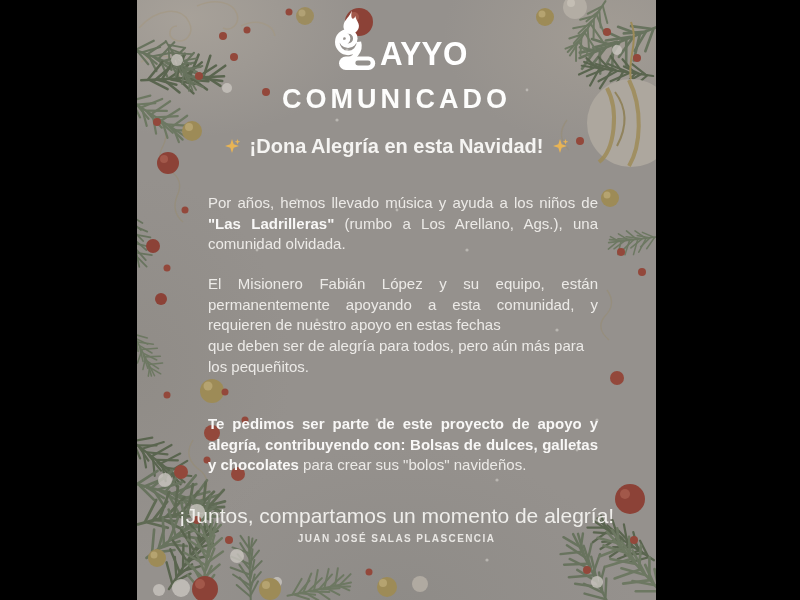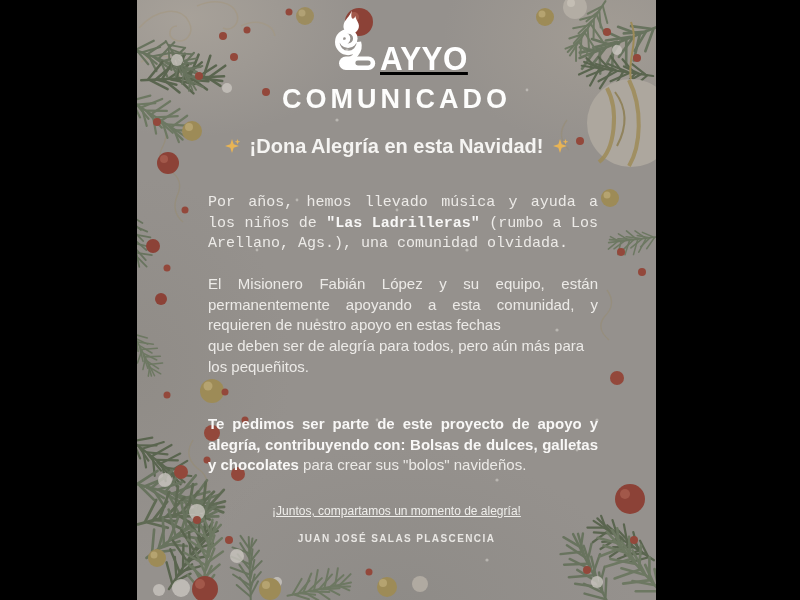--- a/index.html
+++ b/index.html
@@ -8,33 +8,33 @@
   .photo{position:absolute;left:137px;top:0;width:519px;height:600px;overflow:hidden;
          background-color:#95918d;
          background-image:
            radial-gradient(ellipse 260px 170px at 10% 3%, #a7a199 0%, rgba(167,161,153,0) 70%),
            radial-gradient(ellipse 230px 160px at 90% 6%, #a29c94 0%, rgba(162,156,148,0) 70%),
            radial-gradient(ellipse 320px 220px at 50% 102%, #8e8b87 0%, rgba(142,139,135,0) 75%),
            radial-gradient(ellipse 220px 280px at 0% 62%, #908c87 0%, rgba(144,140,135,0) 70%);}
   .decor{position:absolute;inset:0;}
   .content{position:absolute;inset:0;}
   .logo-row{position:absolute;top:8px;left:0;right:0;display:flex;justify-content:center;
-            align-items:flex-end;gap:3px;text-decoration:underline;}
+            align-items:center;gap:3px;}
   .brand{color:#fff;font-size:33px;font-weight:700;letter-spacing:0.5px;margin-top:21px;
          transform:scaleX(0.95);transform-origin:left;}
   .title{position:absolute;top:84px;left:0;right:0;text-align:center;color:#fdfdfc;
          font-size:27px;font-weight:700;letter-spacing:4px;}
   .headline{position:absolute;top:135px;left:0;right:0;display:flex;justify-content:center;
             align-items:center;gap:9px;color:#f5f4f2;font-size:20px;font-weight:700;}
   .para{position:absolute;left:71px;width:390px;text-align:justify;color:#eceae7;
         font-size:15px;line-height:20.7px;}
   .para b{font-weight:700;color:#f8f7f6;}
-  .p1{top:178px;font-family:Liberation Mono, monospace;} .p2{top:259px;} .p3{top:399px;}
+  .p1{top:178px;} .p2{top:259px;} .p3{top:399px;}
   .closing{position:absolute;top:504px;left:0;right:0;text-align:center;color:#efeeeb;
-           font-size:12px;text-decoration:underline;}
+           font-size:21px;}
   .signature{position:absolute;top:533px;left:0;right:0;text-align:center;color:#e9e7e4;
              font-size:10px;font-weight:700;letter-spacing:1.4px;}
 </style>
 </head>
 <body>
 
 <div class="stage">
   <div class="photo">
 
     <svg class="decor" viewBox="0 0 519 600">

